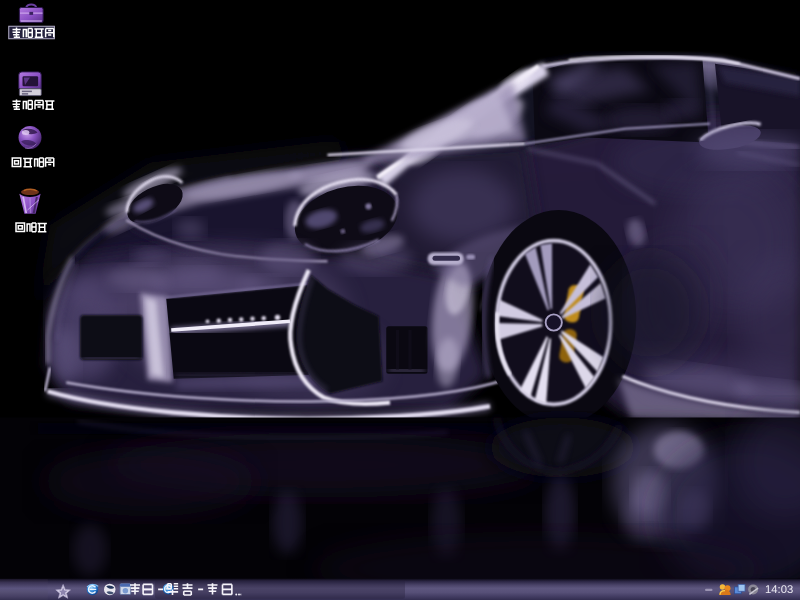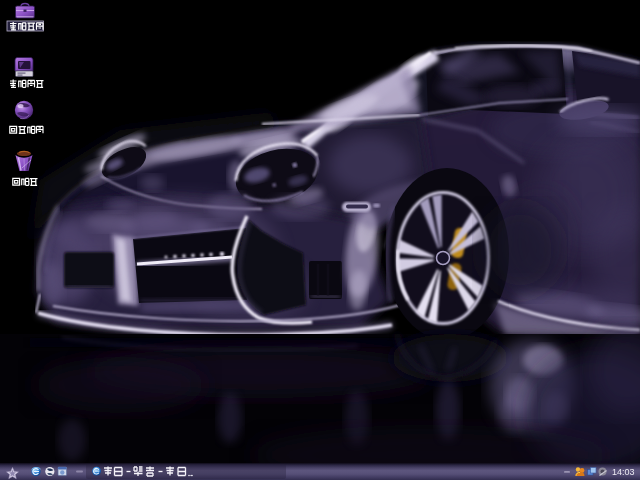--- a/index.html
+++ b/index.html
@@ -1,18 +1,18 @@
 <!DOCTYPE html>
 <html><head><meta charset="utf-8">
 <style>
 html,body{margin:0;padding:0;width:640px;height:480px;overflow:hidden;background:#000;
 font-family:"Liberation Sans",sans-serif;}
 #desk{position:absolute;left:0;top:0;width:640px;height:463px;background:#000;}
 #bar{position:absolute;left:0;top:463px;width:569px;height:17px;
-background:linear-gradient(to bottom,#171224 0%,#3a3354 18%,#5b547e 45%,#565074 62%,#453e62 85%,#343050 100%);}
+background:linear-gradient(to bottom,#171224 0%,#3a3354 18%,#5b547e 45%,#565074 62%,#453e62 85%,#343050 100%);padding-left:38px;}
 </style></head>
 <body>
 <div id="desk">
 <svg width="640" height="463" viewBox="0 0 640 463">
 <defs>
 <linearGradient id="roofg" x1="0" y1="0" x2="0" y2="1">
  <stop offset="0%" stop-color="#9c92ba"></stop>
           <stop offset="100%" stop-color="#3a3156" stop-opacity="0"></stop>
 </linearGradient>
 <filter id="b1">

